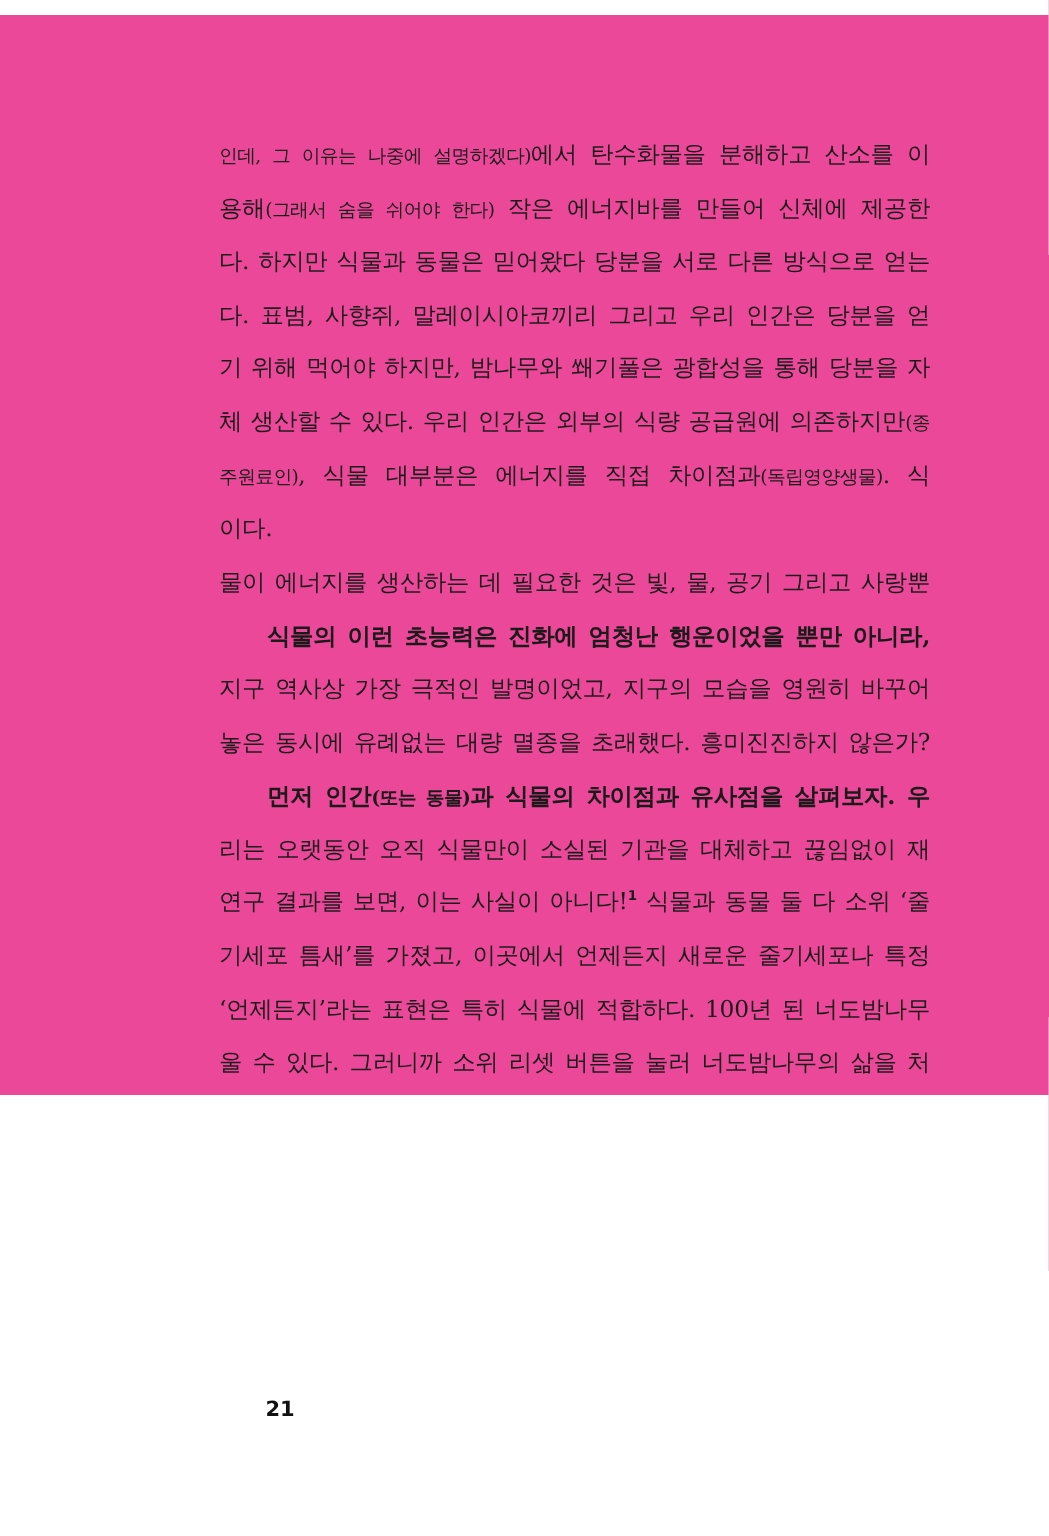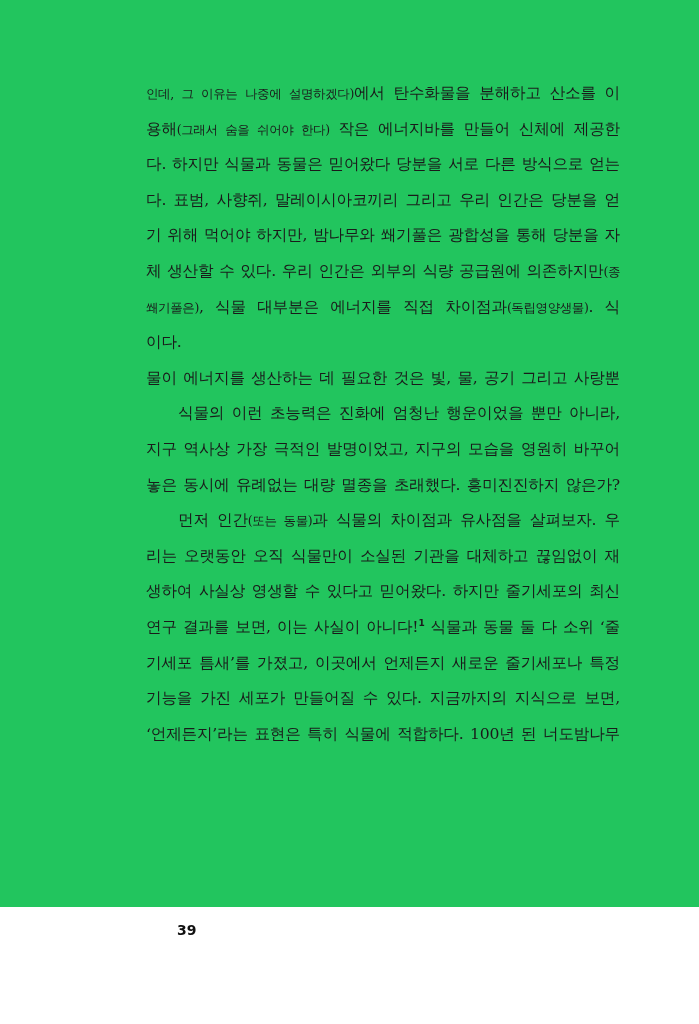--- a/index.html
+++ b/index.html
@@ -10,23 +10,23 @@
     body {
       width: 699px;
       height: 1024px;
       position: relative;
       overflow: hidden;
       font-family: "DejaVu Serif", "Liberation Serif", serif;
       color: #1a1a1a;
     }
     .page {
       position: absolute;
-      left: 0; top: 0;
-      width: 699px; height: 907px;
-      background: #22c55e;
+      left: 0; top: 10px;
+      width: 699px; height: 720px;
+      background: #ec4899;
     }
     .body-text {
       position: absolute;
       left: 146px;
       top: 76px;
       width: 474px;
     }
     .line {
       display: block;
       height: 35.6px;
@@ -35,20 +35,21 @@
       white-space: nowrap;
       text-align: justify;
       text-align-last: justify;
       letter-spacing: -0.2px;
     }
     .line.last {
       text-align-last: left;
     }
     .line.indent {
       padding-left: 32px;
+      font-weight: bold;
     }
     .small {
       font-size: 12.5px;
       letter-spacing: -0.4px;
     }
     sup.fn {
       font-family: "DejaVu Sans", "Liberation Sans", sans-serif;
       font-weight: bold;
       font-size: 9px;
       vertical-align: 6px;
@@ -69,33 +70,32 @@
 
 <div class="page">
   <div class="body-text" id="body-text">
       <div>
         <span class="line"><span class="small">인데, 그 이유는 나중에 설명하겠다)</span><span>에서 탄수화물을 분해하고 산소를 이</span></span>
         <span class="line"><span>용해</span><span class="small">(그래서 숨을 쉬어야 한다)</span><span> 작은 에너지바를 만들어 신체에 제공한</span></span>
         <span class="line"><span>다. 하지만 식물과 동물은 믿어왔다 당분을 서로 다른 방식으로 얻는</span></span>
         <span class="line"><span>다. 표범, 사향쥐, 말레이시아코끼리 그리고 우리 인간은 당분을 얻</span></span>
         <span class="line"><span>기 위해 먹어야 하지만, 밤나무와 쐐기풀은 광합성을 통해 당분을 자</span></span>
         <span class="line"><span>체 생산할 수 있다. 우리 인간은 외부의 식량 공급원에 의존하지만</span><span class="small">(종</span></span>
-        <span class="line"><span class="small">쐐기풀은)</span><span>, 식물 대부분은 에너지를 직접 차이점과</span><span class="small">(독립영양생물)</span><span>. 식</span></span>
+        <span class="line"><span class="small">주원료인)</span><span>, 식물 대부분은 에너지를 직접 차이점과</span><span class="small">(독립영양생물)</span><span>. 식</span></span>
         <span class="line last"><span>이다.</span></span>
         <span class="line"><span>물이 에너지를 생산하는 데 필요한 것은 빛, 물, 공기 그리고 사랑뿐</span></span>
       </div>
       <div>
         <span class="line indent"><span>식물의 이런 초능력은 진화에 엄청난 행운이었을 뿐만 아니라,</span></span>
         <span class="line"><span>지구 역사상 가장 극적인 발명이었고, 지구의 모습을 영원히 바꾸어</span></span>
         <span class="line"><span>놓은 동시에 유례없는 대량 멸종을 초래했다. 흥미진진하지 않은가?</span></span>
       </div>
       <div>
         <span class="line indent"><span>먼저 인간</span><span class="small">(또는 동물)</span><span>과 식물의 차이점과 유사점을 살펴보자. 우</span></span>
         <span class="line"><span>리는 오랫동안 오직 식물만이 소실된 기관을 대체하고 끊임없이 재</span></span>
-        <span class="line"><span>생하여 사실상 영생할 수 있다고 믿어왔다. 하지만 줄기세포의 최신</span></span>
         <span class="line"><span>연구 결과를 보면, 이는 사실이 아니다!</span><sup class="fn">1</sup><span> 식물과 동물 둘 다 소위 ‘줄</span></span>
         <span class="line"><span>기세포 틈새’를 가졌고, 이곳에서 언제든지 새로운 줄기세포나 특정</span></span>
-        <span class="line"><span>기능을 가진 세포가 만들어질 수 있다. 지금까지의 지식으로 보면,</span></span>
         <span class="line"><span>‘언제든지’라는 표현은 특히 식물에 적합하다. 100년 된 너도밤나무</span></span>
+        <span class="line"><span>울 수 있다. 그러니까 소위 리셋 버튼을 눌러 너도밤나무의 삶을 처</span></span>
       </div>
     </div>
-  <div class="page-number">39</div>
+  <div class="page-number">21</div>
 </div>
 
 </body></html>

